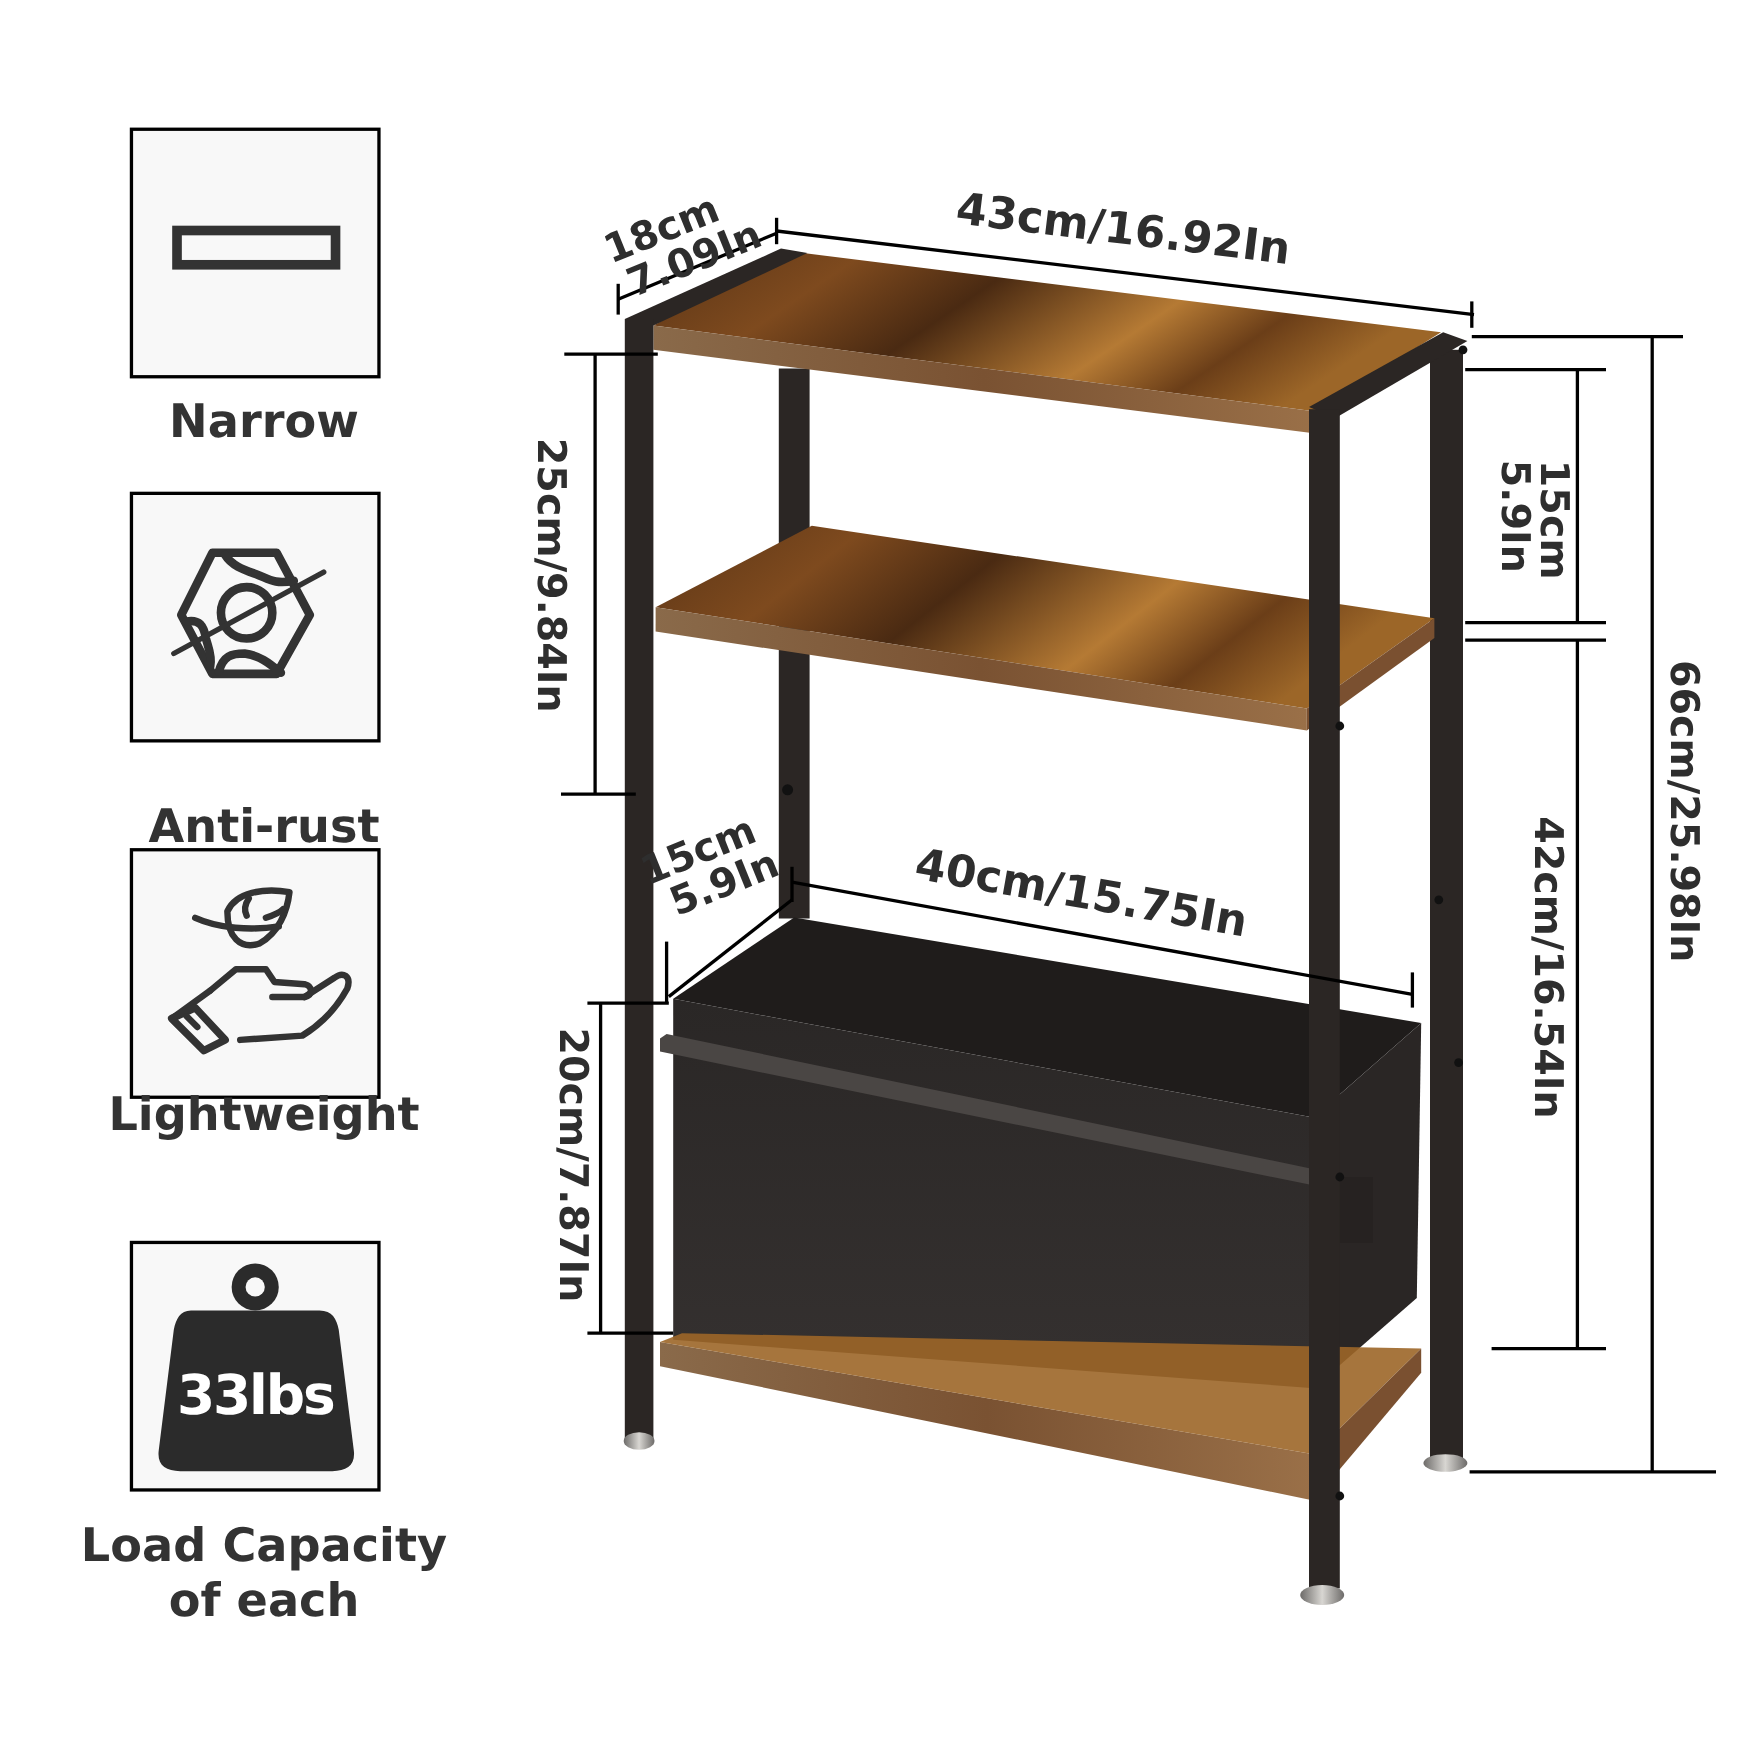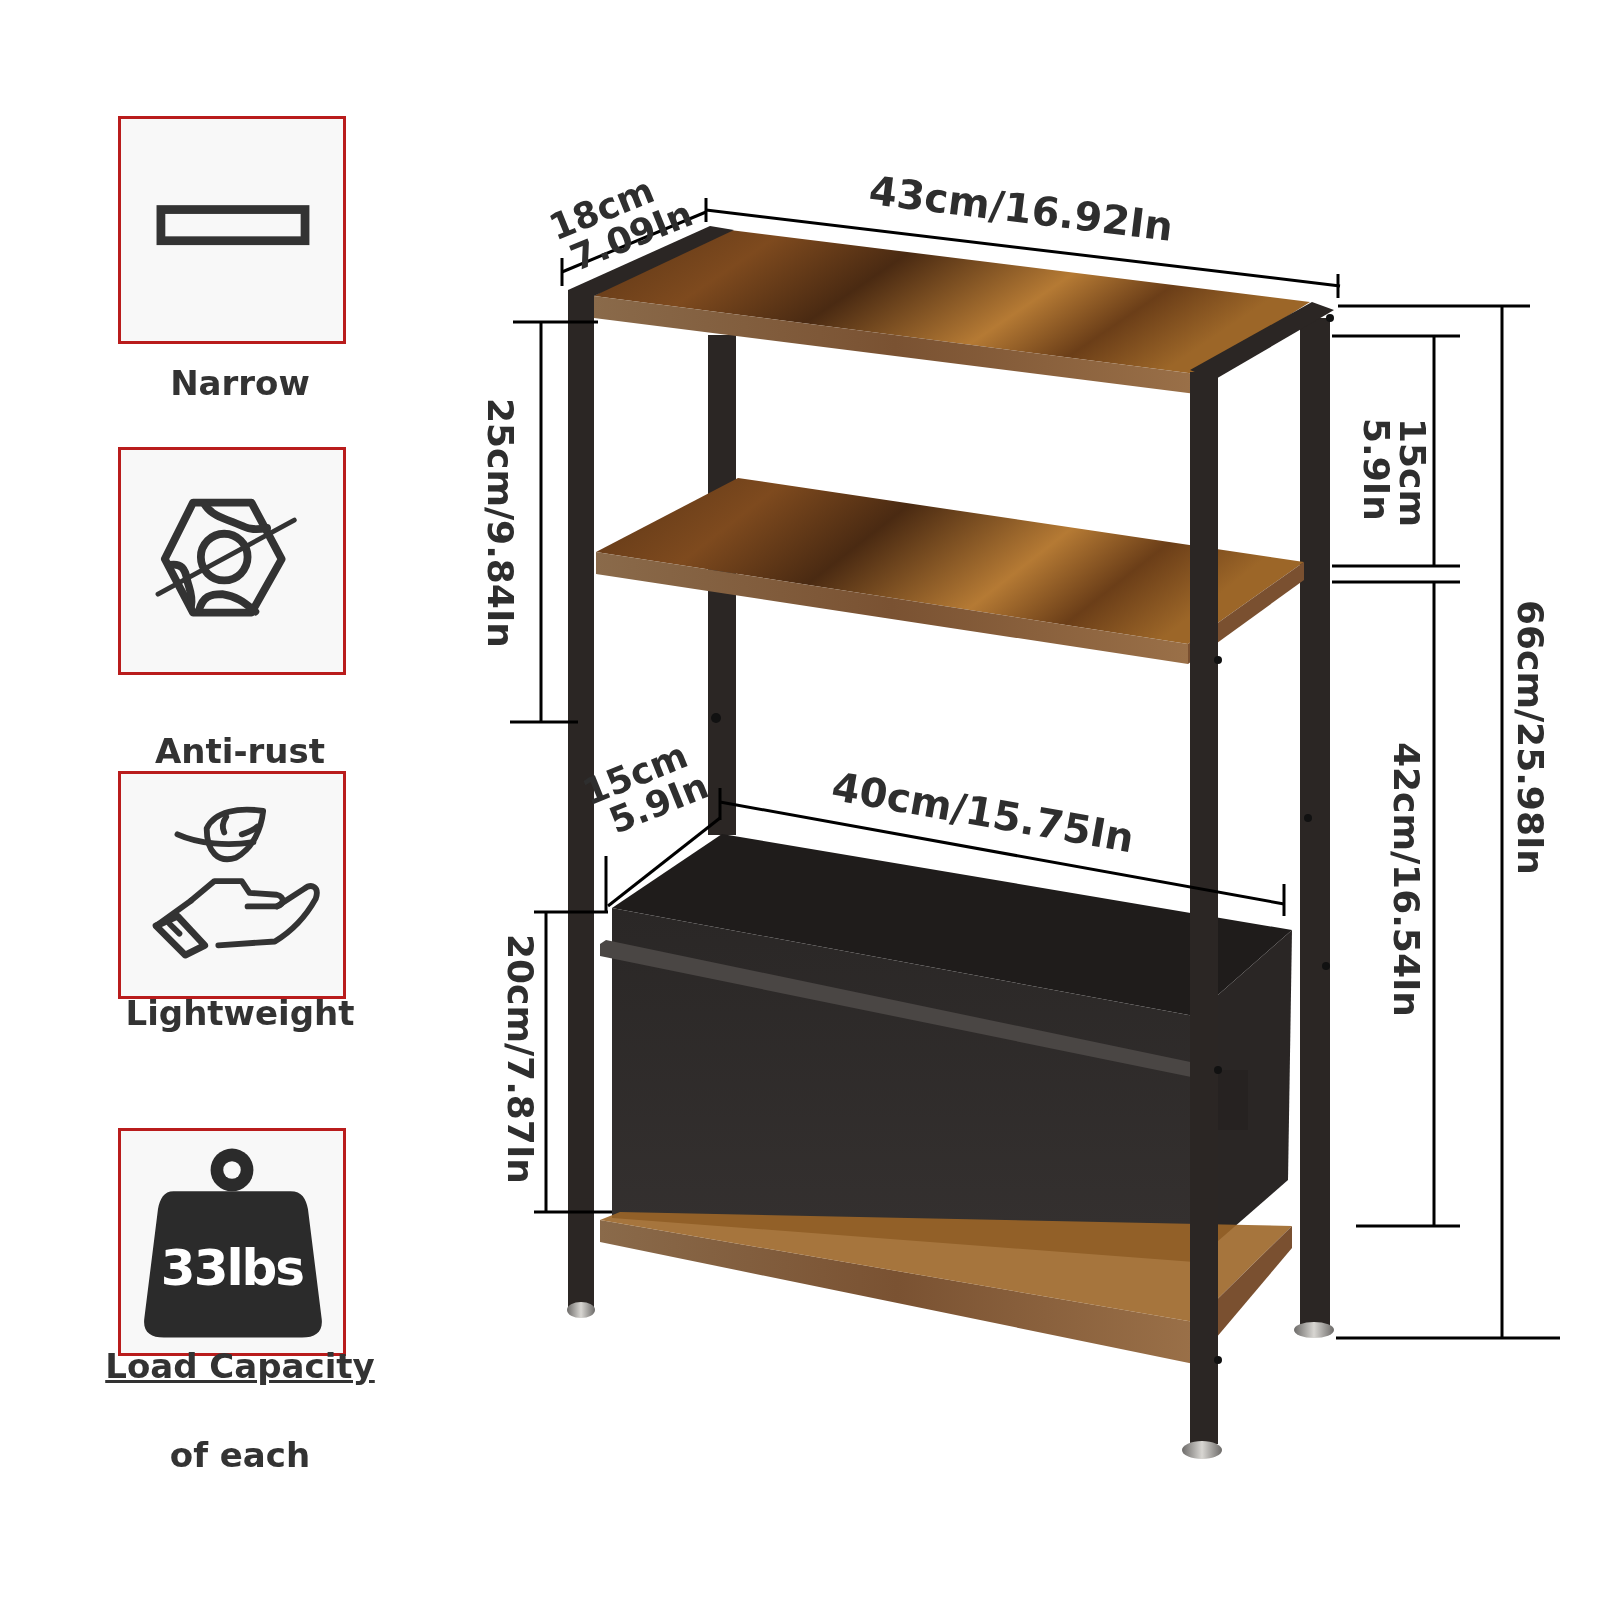--- a/index.html
+++ b/index.html
@@ -1,21 +1,21 @@
 <!DOCTYPE html>
 <html><head>
 <meta charset="utf-8">
 <style>
   html, body { margin:0; padding:0; background:#ffffff; }
   body { width:1600px; height:1600px; position:relative; overflow:hidden;
          font-family:"DejaVu Sans","Liberation Sans",sans-serif; color:#2e2e2e; }
   .feature-box { position:absolute; left:118px; width:228px; height:228px;
-                 border:3px solid #b91c1c; background:#f8f8f8; box-sizing:border-box; }
+                 border:3px solid #000000; background:#f8f8f8; box-sizing:border-box; }
   .feature-label { position:absolute; left:60px; width:360px; text-align:center;
-                   font-weight:bold; font-size:34px; color:#333; line-height:50px; }
+                   font-weight:bold; font-size:42px; color:#333; line-height:50px; }
   .feature-box svg { position:absolute; left:0; top:0; width:100%; height:100%; }
   .dim { position:absolute; font-weight:bold; color:#2e2e2e; white-space:nowrap;
          line-height:1; transform-origin:0 0; }
   .dim-block { display:block; }
   #product { position:absolute; left:0; top:0; width:1600px; height:1600px; }
 </style>
 </head>
 <body>
 
 <div>
@@ -61,21 +61,21 @@
   <div class="feature-label" style="top:988px;">Lightweight</div>
 
   <div class="feature-box" style="top:1128px;">
     <svg viewBox="0 0 228 228">
       <circle cx="114" cy="40" r="22" fill="#2b2b2b"></circle>
       <circle cx="114" cy="40" r="9" fill="#f8f8f8"></circle>
       <path d="M54,62 L174,62 C186,62 190,70 192,80 L206,192 C208,206 200,212 186,212 L44,212 C30,212 22,206 24,192 L38,80 C40,70 44,62 54,62 Z" fill="#2b2b2b"></path>
     </svg>
     <div style="position:absolute; left:0; width:100%; top:108px; text-align:center; color:#ffffff; font-weight:bold; font-size:50px; letter-spacing:-2px;">33lbs</div>
   </div>
-  <div class="feature-label" style="top:1341px;text-decoration:underline;">Load Capacity</div>
+  <div class="feature-label" style="top:1380px;">Load Capacity</div>
   <div class="feature-label" style="top:1430px;">of each</div>
 </div>
 
 <svg id="product" viewBox="0 0 1600 1600">
   <defs>
     <linearGradient id="woodTop" x1="0" y1="0" x2="1" y2="0.3">
       <stop offset="0" stop-color="#5a3416"></stop>
       <stop offset="0.25" stop-color="#7e4a1e"></stop>
       <stop offset="0.45" stop-color="#4a2a12"></stop>
       <stop offset="0.7" stop-color="#b57a34"></stop>

